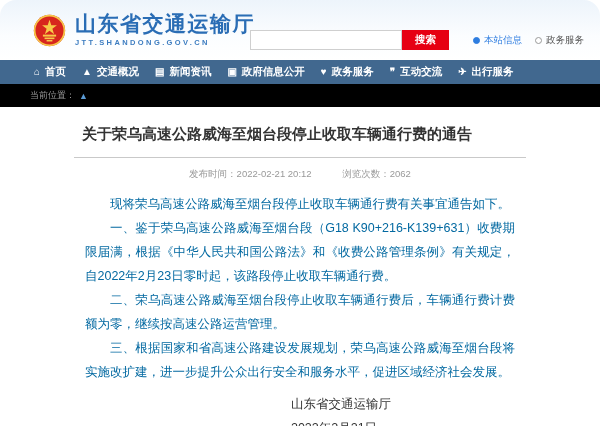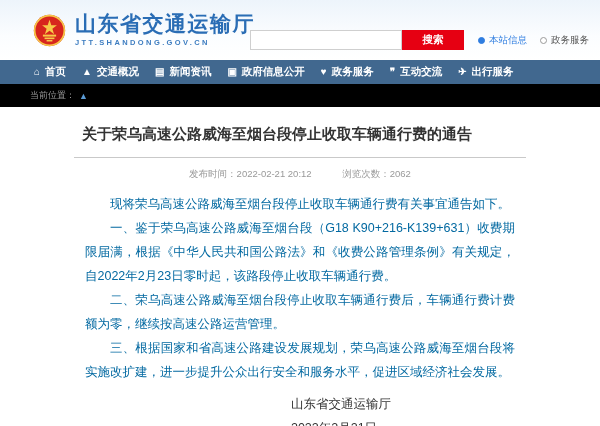--- a/index.html
+++ b/index.html
@@ -1,30 +1,30 @@
 <!DOCTYPE html>
 <html><head>
 <meta charset="utf-8">
 <style>
   * { box-sizing: border-box; }
   html,body { margin:0; padding:0; background:#fff; }
   body { font-family:"Liberation Sans", sans-serif; }
-  .page { width:600px; height:426px; background:#fff; position:relative; overflow:hidden; margin:0 auto; }
+  .page { width:600px; height:426px; background:#fff; position:relative; overflow:hidden; margin:0 auto;border-radius:16px; }
 
   
   .hdr { height:60px; background:linear-gradient(180deg,#edf4fb 0%,#fbfdff 60%,#ffffff 100%); position:relative; }
   .logo { position:absolute; left:33px; top:13px; display:flex; align-items:center; gap:9px; cursor:pointer; }
   .emblem { width:33px; height:33px; display:block; }
   .site-name { color:#2a6db5; font-size:21px; font-weight:bold; letter-spacing:1.5px; line-height:22px; }
   .site-domain { color:#3c7cc0; font-size:7.5px; font-weight:bold; letter-spacing:2.4px; margin-top:3px; }
 
   .search-row { position:absolute; left:250px; top:30px; display:flex; align-items:center; }
   .search-input { width:152px; height:20px; border:1px solid #cfcfcf; background:#fff; font-size:10px; padding:0 6px; outline:none; border-radius:0; }
-  .search-btn { width:62px; height:20px; background:#e60012; color:#fff; border:none; font-size:10.5px; font-weight:bold; cursor:pointer; font-family:inherit; }
-  .scope { display:flex; gap:13px; margin-left:14px; font-size:9.5px; color:#555; align-items:flex-end; white-space:nowrap; }
+  .search-btn { width:47px; height:20px; background:#e60012; color:#fff; border:none; font-size:10.5px; font-weight:bold; cursor:pointer; font-family:inherit; }
+  .scope { display:flex; gap:13px; margin-left:24px; font-size:9.5px; color:#555; align-items:flex-end; white-space:nowrap; }
   .scope-opt { display:flex; align-items:center; cursor:pointer; }
   .radio-dot { width:7px; height:7px; border-radius:50%; display:inline-block; margin-right:4px; }
   .checked .radio-dot { background:#2e7de0; border:1px solid #2e7de0; }
   .checked { color:#2e7de0; }
   .unchecked .radio-dot { background:#fff; border:1px solid #9a9a9a; }
 
   
   .nav { height:24px; background:#41688f; display:flex; align-items:center; padding-left:34px; gap:16px; }
   .nav-item { color:#fff; font-size:10.5px; font-weight:bold; display:flex; align-items:center; gap:5px; cursor:pointer; white-space:nowrap; }
   .nav-ico { font-size:10px; line-height:1; }

